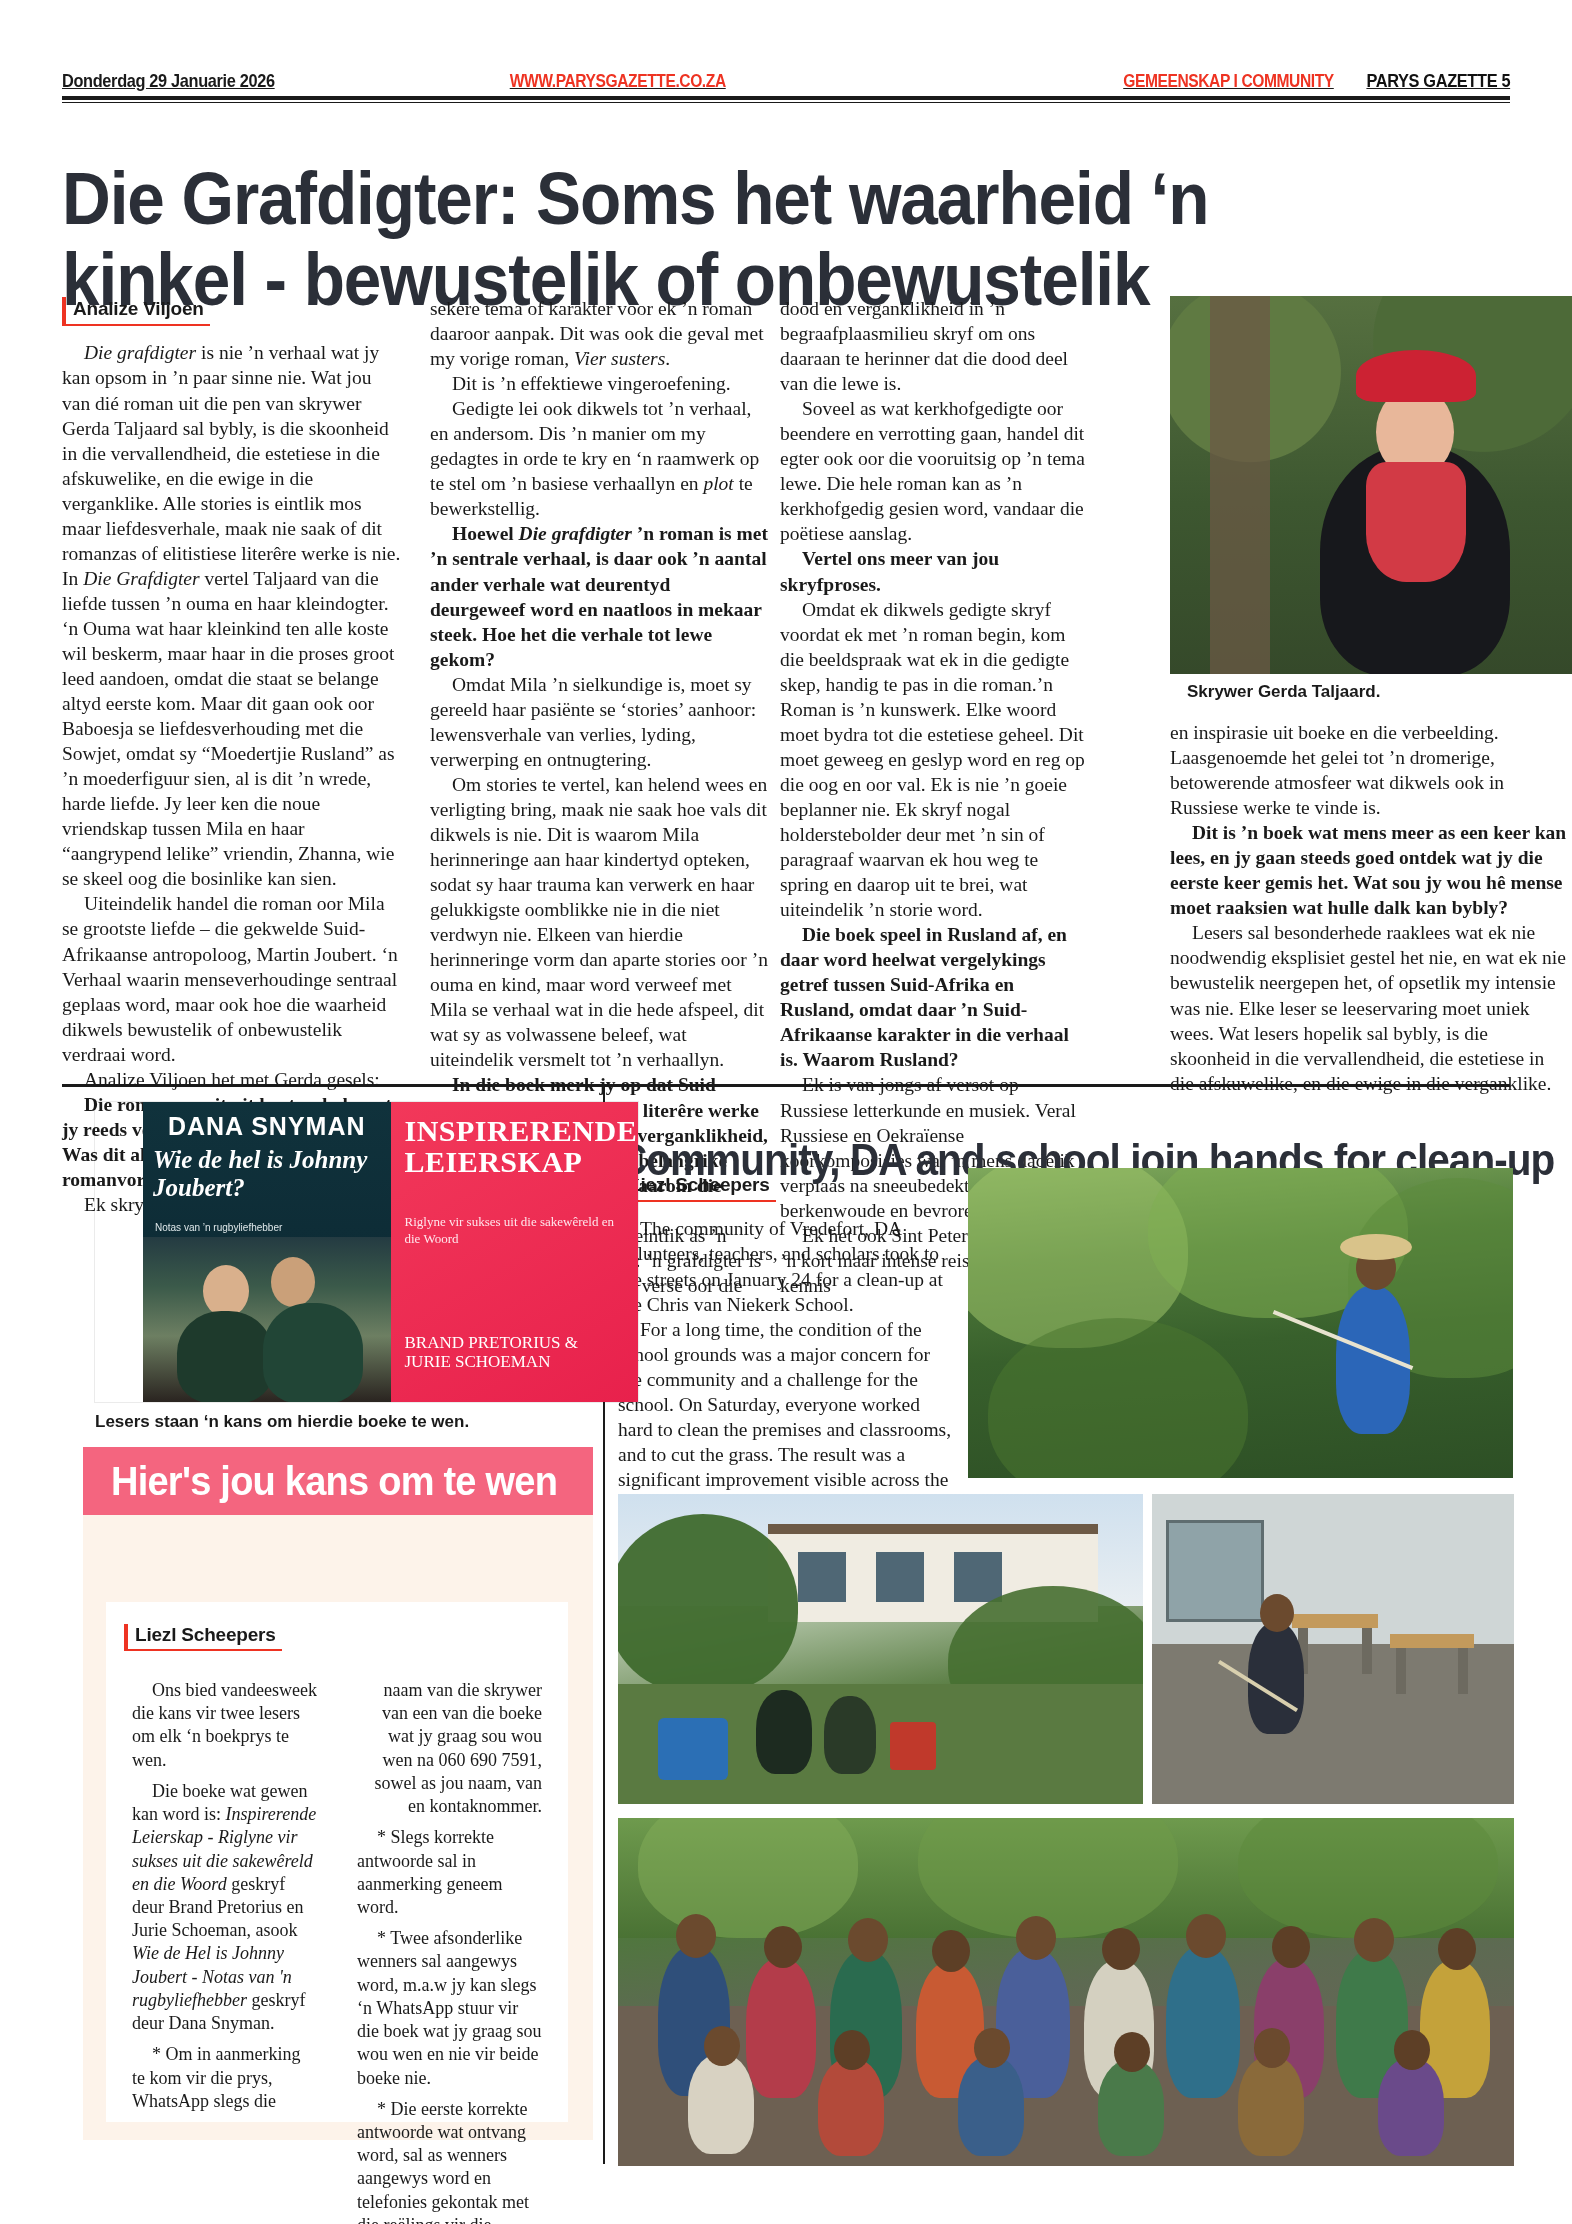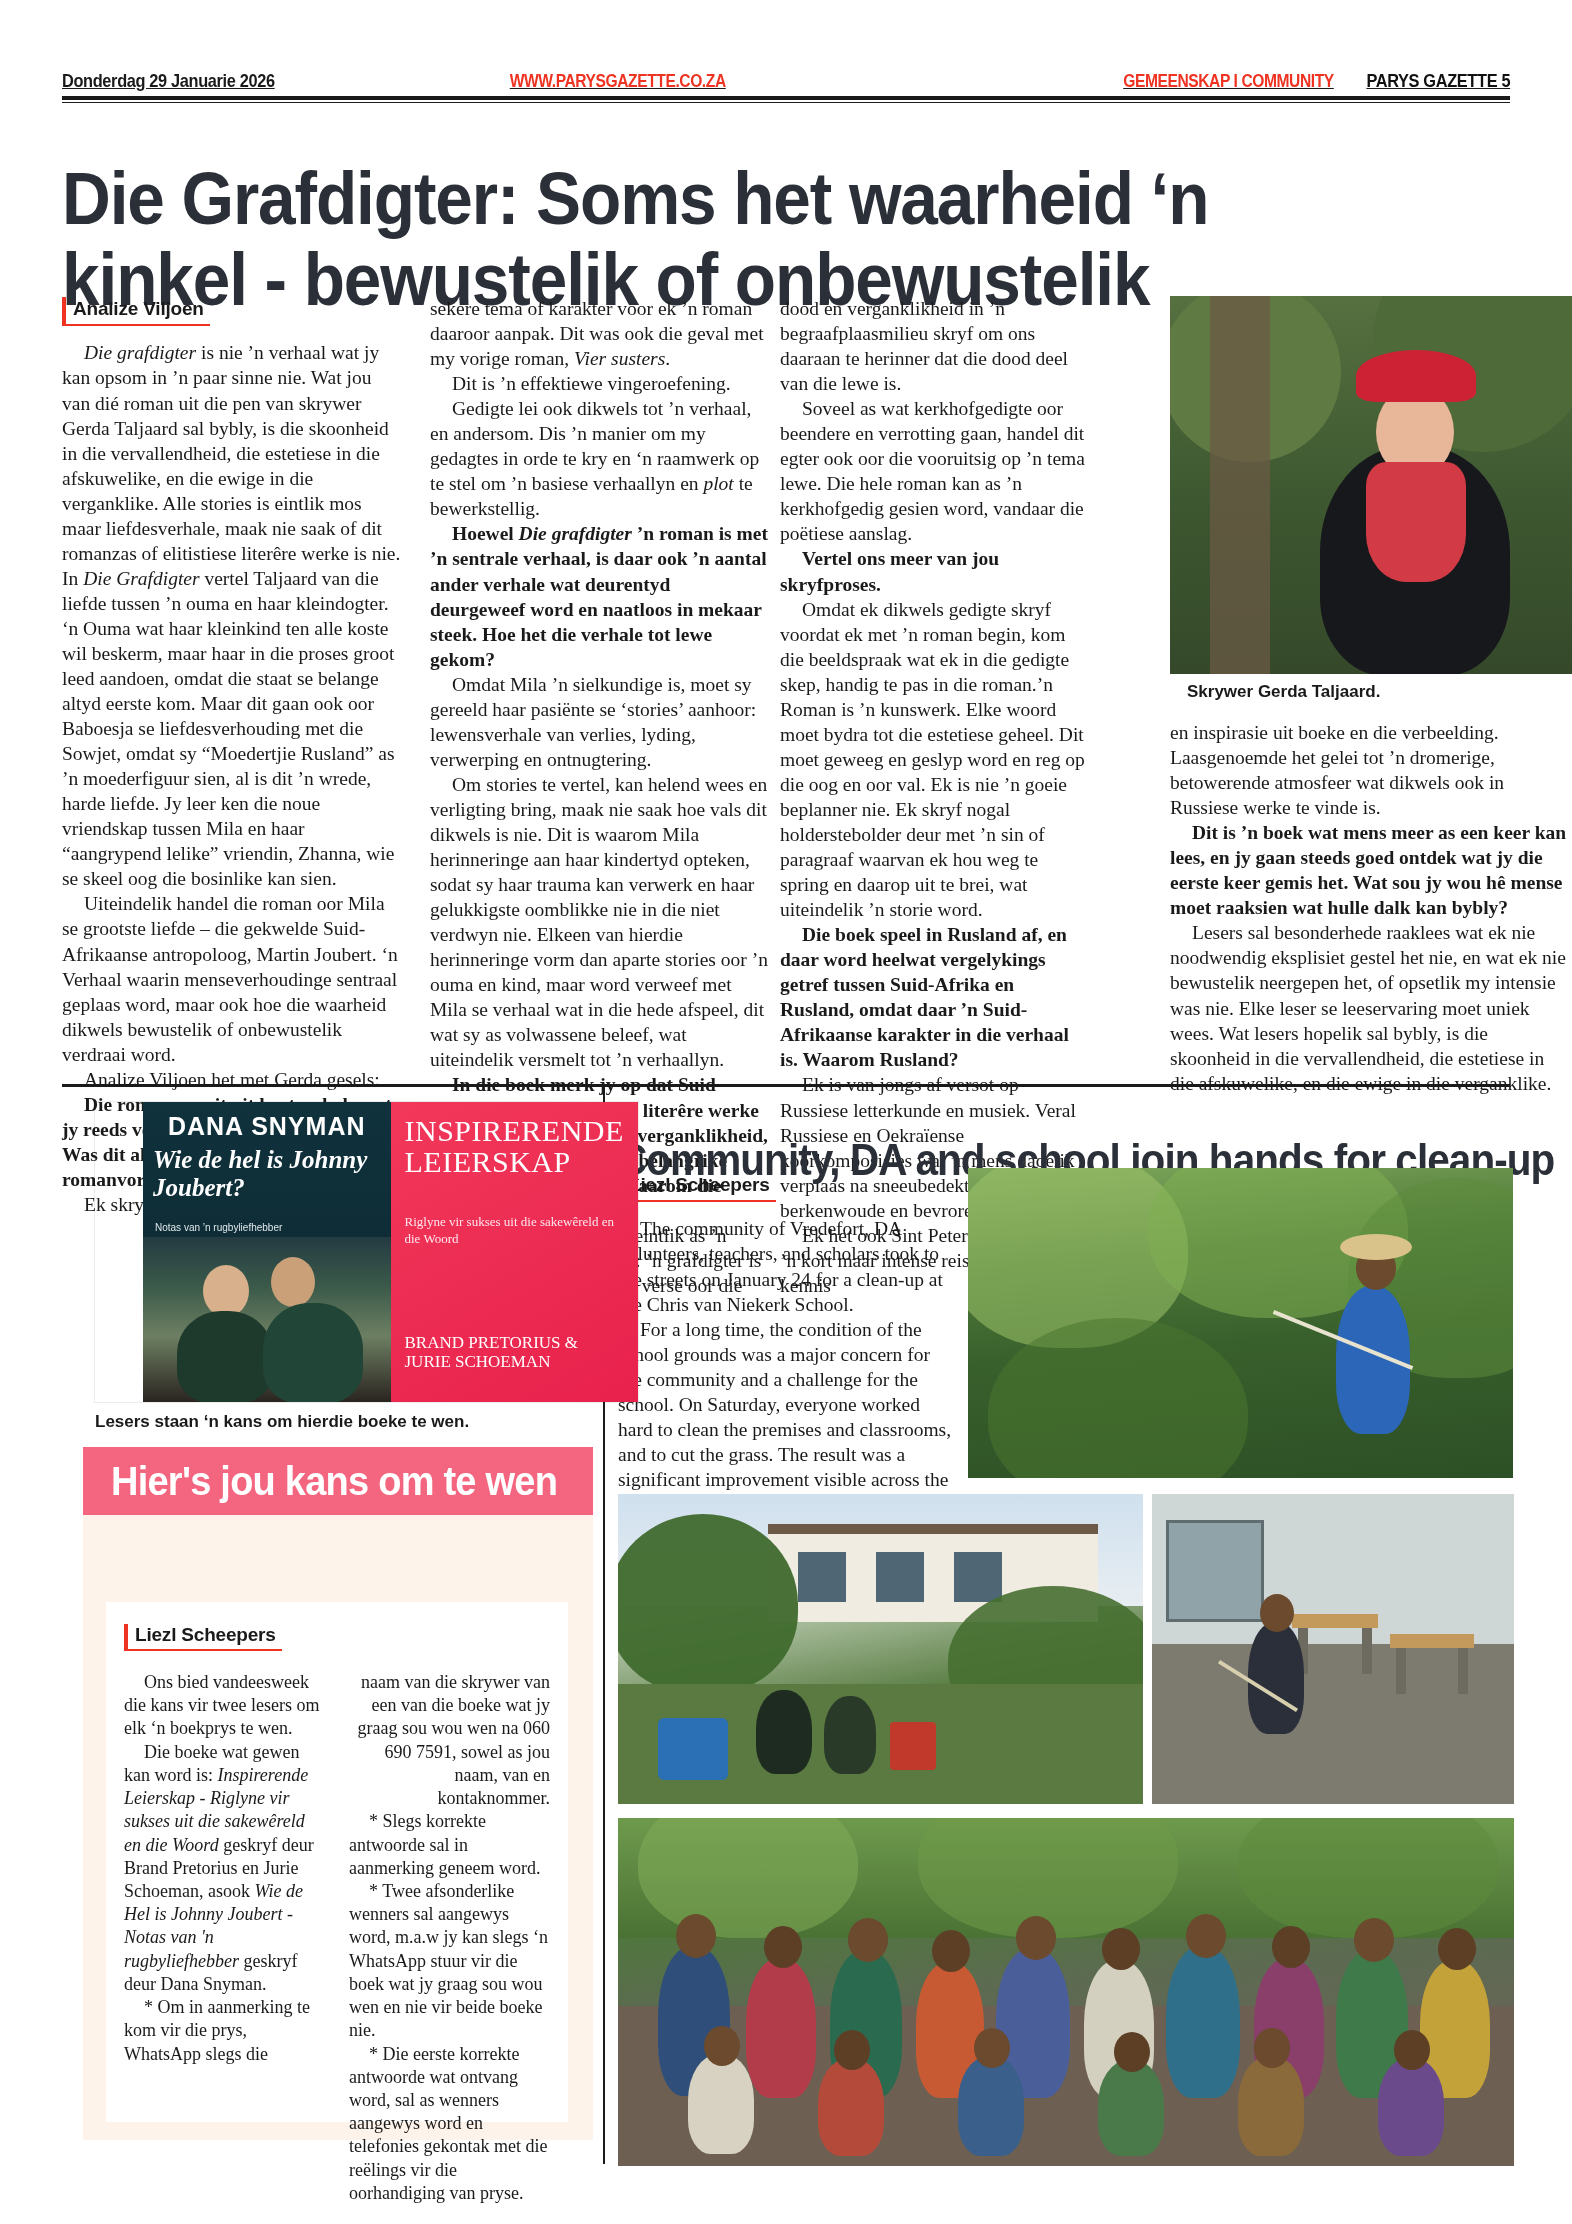--- a/index.html
+++ b/index.html
@@ -101,21 +101,21 @@
   .bk-right{position:relative;flex:1;background:linear-gradient(150deg,#f2385a,#e8214c);overflow:hidden;}
   .bk-l-top{position:absolute;top:10px;left:0;width:100%;text-align:center;color:#fff;
     font-family:"Liberation Sans",sans-serif;font-weight:700;font-size:25px;letter-spacing:1px;}
   .bk-l-mid{position:absolute;top:44px;left:10px;right:10px;color:#fff;
     font-family:"Liberation Serif",serif;font-style:italic;font-weight:700;font-size:25px;line-height:1.12;}
   .bk-l-note{position:absolute;top:120px;left:12px;color:#dfe8ea;font-size:10px;
     font-family:"Liberation Sans",sans-serif;}
   .bk-l-photo{position:absolute;bottom:0;left:0;width:100%;height:165px;
     background:linear-gradient(#243b42 0%,#3b5a4a 30%,#6d7f62 60%,#2a2420 100%);}
   .bk-r-top{position:absolute;top:14px;left:14px;right:10px;color:#fff;
-    font-family:"Liberation Serif",serif;font-size:30px;line-height:1.02;letter-spacing:.5px;}
+    font-family:"Liberation Serif",serif;font-size:30px;line-height:1.02;letter-spacing:.5px;font-weight:bold;}
   .bk-r-sub{position:absolute;top:112px;left:14px;right:14px;color:#ffe6ec;
     font-family:"Liberation Serif",serif;font-size:13px;line-height:1.3;}
   .bk-r-auth{position:absolute;bottom:30px;left:14px;right:10px;color:#fff;
     font-family:"Liberation Serif",serif;font-size:17px;line-height:1.15;}
 
   .cap-books{
     position:absolute;left:95px;top:1412px;width:500px;
     font-family:"Liberation Sans", sans-serif;font-weight:700;font-size:17px;color:#1a1a1a;
   }
   .pink-banner{
@@ -129,21 +129,21 @@
   .comp-box{
     position:absolute;left:83px;top:1515px;width:510px;height:625px;
     background:#fdf3ea;
   }
   .comp-inner{
     position:absolute;left:23px;top:87px;width:462px;height:520px;background:#ffffff;
     padding:22px 18px 0 18px;box-sizing:border-box;
   }
   .comp-cols{display:flex;gap:24px;margin-top:6px;}
   .comp-cols > div{width:201px;font-size:18px;line-height:1.29;}
-  .comp-cols p{margin:0;text-indent:20px;}
+  .comp-cols p{margin:8px;text-indent:20px;}
   .comp-cols p.noind{text-indent:0;text-align:right;}
 
   
   .ph{position:absolute;overflow:hidden;}
   .p1{left:968px;top:1168px;width:545px;height:310px;
       background:linear-gradient(175deg,#7fa85c 0%,#4f7a3a 28%,#38602c 55%,#2d4f25 100%);}
   .p2{left:618px;top:1494px;width:525px;height:310px;
       background:linear-gradient(170deg,#9fc0d8 0%,#c8d6c0 30%,#5c7f46 62%,#3b5c2e 100%);}
   .p3{left:1152px;top:1494px;width:362px;height:310px;
       background:linear-gradient(165deg,#b9c3c6 0%,#8d9a9d 40%,#6d7a76 70%,#4a5452 100%);}

